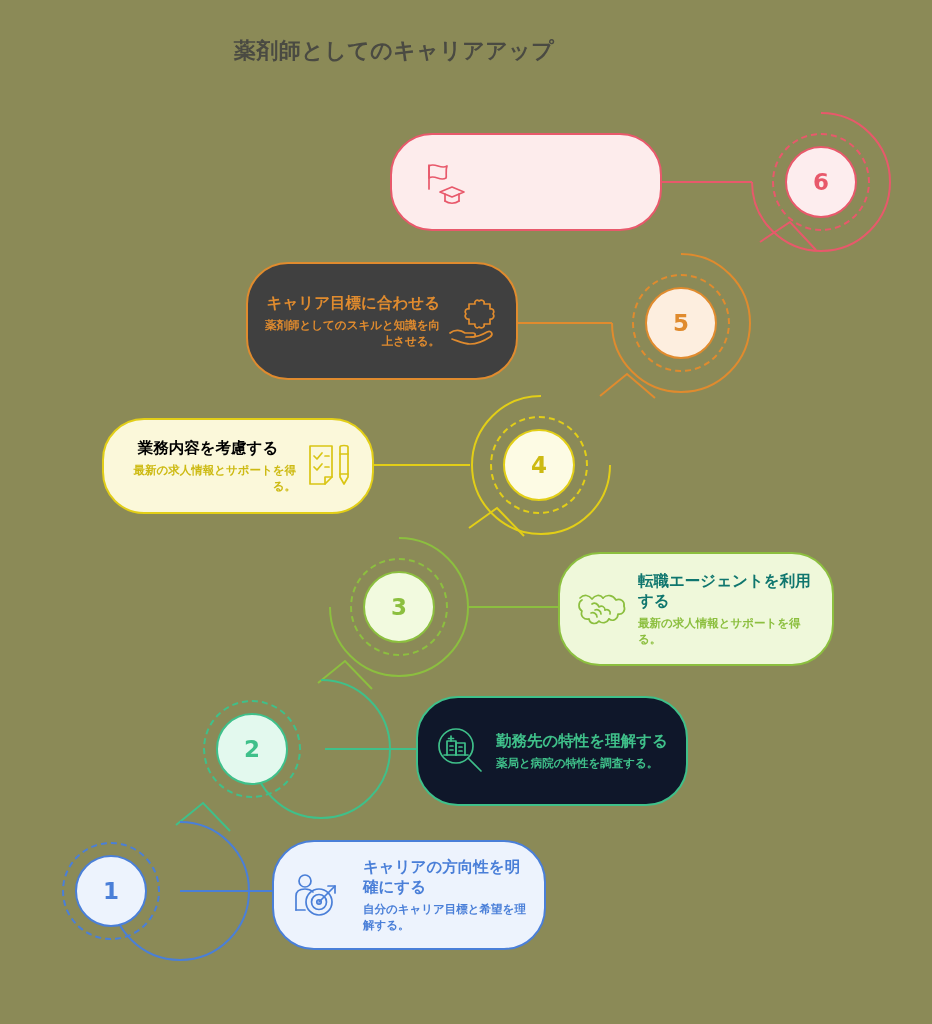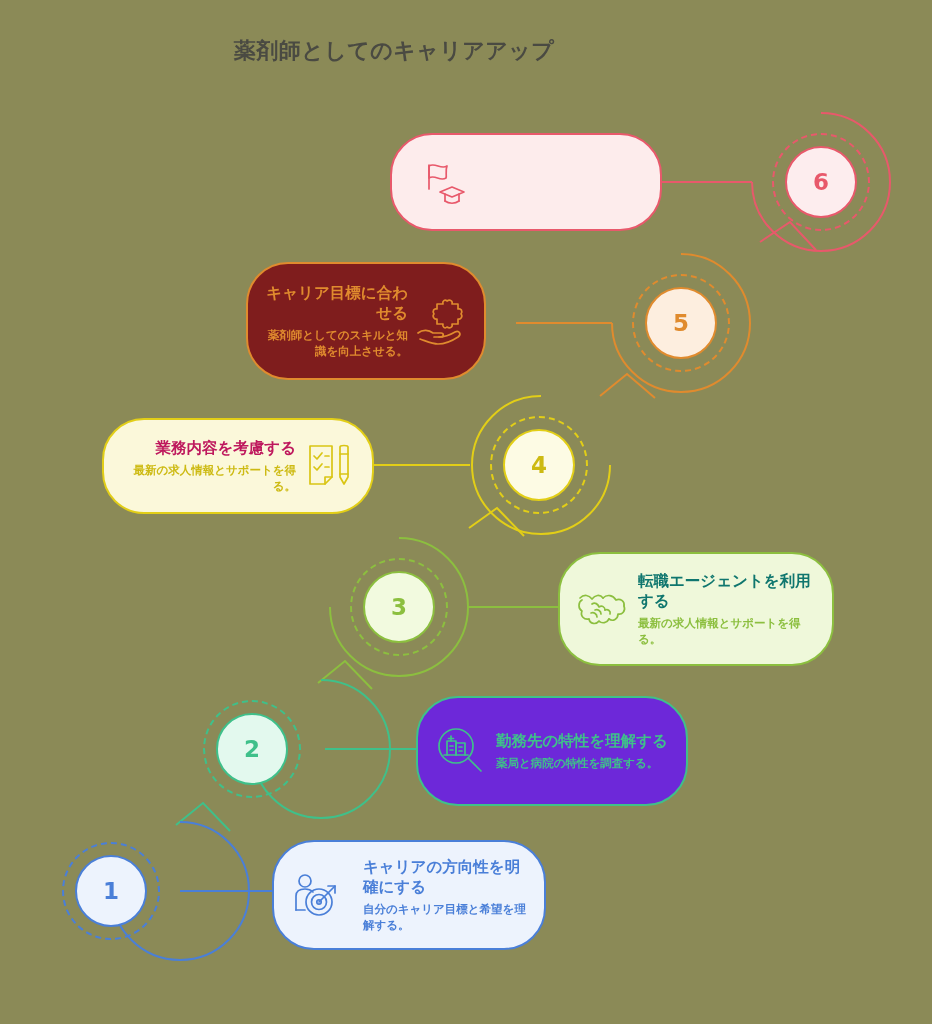--- a/index.html
+++ b/index.html
@@ -170,37 +170,37 @@
         <path d="M13 32 L13 8"></path>
         <path d="M13 9 C19 5, 25 13, 31 9 C29 14, 31 18, 30 21 C24 25, 19 17, 13 21 Z"></path>
         <path d="M24 35 L36 30 L48 35 L36 40 Z"></path>
         <path d="M29 37 L29 44"></path>
         <path d="M43 37 L43 44"></path>
         <path d="M29 44 C33 47, 39 47, 43 44"></path>
       </svg>
     </div>
   </div>
 
-  <div class="card right-align" style="left:246px; top:262px; width:240px; height:118px; background:#7f1d1d; border-color:#E08B2E;">
+  <div class="card right-align" style="left:246px; top:262px; width:272px; height:118px; background:#404040; border-color:#E08B2E;">
     <div class="txt">
       <p class="ttl" style="color:#E08B2E;">キャリア目標に合わせる</p>
       <p class="dsc" style="color:#E08B2E;">薬剤師としてのスキルと知識を向上させる。</p>
     </div>
     <div class="ico">
       <svg width="52" height="52" viewBox="0 0 52 52" fill="none" stroke="#E08B2E" stroke-width="1.7" stroke-linecap="round" stroke-linejoin="round">
         <path d="M32 6 C35 4, 38 6, 37 9 L43 9 L43 14 C46 13, 48 16, 46 19 C48 21, 46 25, 43 24 L43 29 L37 29 C38 32, 35 34, 32 32 C30 34, 27 32, 28 29 L22 29 L22 24 C19 25, 17 21, 19 19 C17 16, 19 13, 22 14 L22 9 L28 9 C27 6, 30 4, 32 6 Z"></path>
         <path d="M3 38 C8 34, 14 35, 18 38 L26 38 C29 38, 29 42, 26 42 L19 42"></path>
         <path d="M24 42 C30 42, 35 40, 40 37 C44 35, 47 39, 43 42 C37 46, 30 49, 23 49 C17 49, 11 46, 5 44"></path>
       </svg>
     </div>
   </div>
 
   <div class="card right-align" style="left:102px; top:418px; width:272px; height:96px; background:#FBF8DA; border-color:#E2CE17;">
     <div class="txt">
-      <p class="ttl" style="color:#be185d;">業務内容を考慮する</p>
+      <p class="ttl" style="color:#000000;text-align:center;">業務内容を考慮する</p>
       <p class="dsc" style="color:#CDBA12;">最新の求人情報とサポートを得る。</p>
     </div>
     <div class="ico">
       <svg width="50" height="50" viewBox="0 0 50 50" fill="none" stroke="#D9C514" stroke-width="1.7" stroke-linecap="round" stroke-linejoin="round">
         <path d="M6 5 L28 5 L28 36 L21 43 L6 43 Z"></path>
         <path d="M28 36 L21 36 L21 43"></path>
         <path d="M10 15 L13 18 L18 12"></path>
         <path d="M21 15 L25 15"></path>
         <path d="M10 26 L13 29 L18 23"></path>
         <path d="M21 26 L25 26"></path>
@@ -224,21 +224,21 @@
         <path d="M19 28 C22 27, 25 29, 25 32"></path>
         <path d="M15 31 C18 30, 21 32, 21 35"></path>
       </svg>
     </div>
     <div class="txt">
       <p class="ttl" style="color:#0f766e;">転職エージェントを利用する</p>
       <p class="dsc" style="color:#8CBF3F;">最新の求人情報とサポートを得る。</p>
     </div>
   </div>
 
-  <div class="card left-align" style="left:416px; top:696px; width:272px; height:110px; background:#6d28d9; border-color:#3FC08A;">
+  <div class="card left-align" style="left:416px; top:696px; width:272px; height:110px; background:#0f172a; border-color:#3FC08A;">
     <div class="ico">
       <svg width="52" height="52" viewBox="0 0 52 52" fill="none" stroke="#3FC08A" stroke-width="1.7" stroke-linecap="round" stroke-linejoin="round">
         <circle cx="21" cy="21" r="17"></circle>
         <path d="M33 33 L46 46"></path>
         <path d="M12 30 L12 16 L21 16 L21 30"></path>
         <path d="M21 30 L21 18 L30 18 L30 30"></path>
         <path d="M9 30 L33 30"></path>
         <path d="M16 11 L16 16"></path>
         <path d="M13.5 13.5 L18.5 13.5"></path>
         <path d="M15 21 L18 21"></path>

